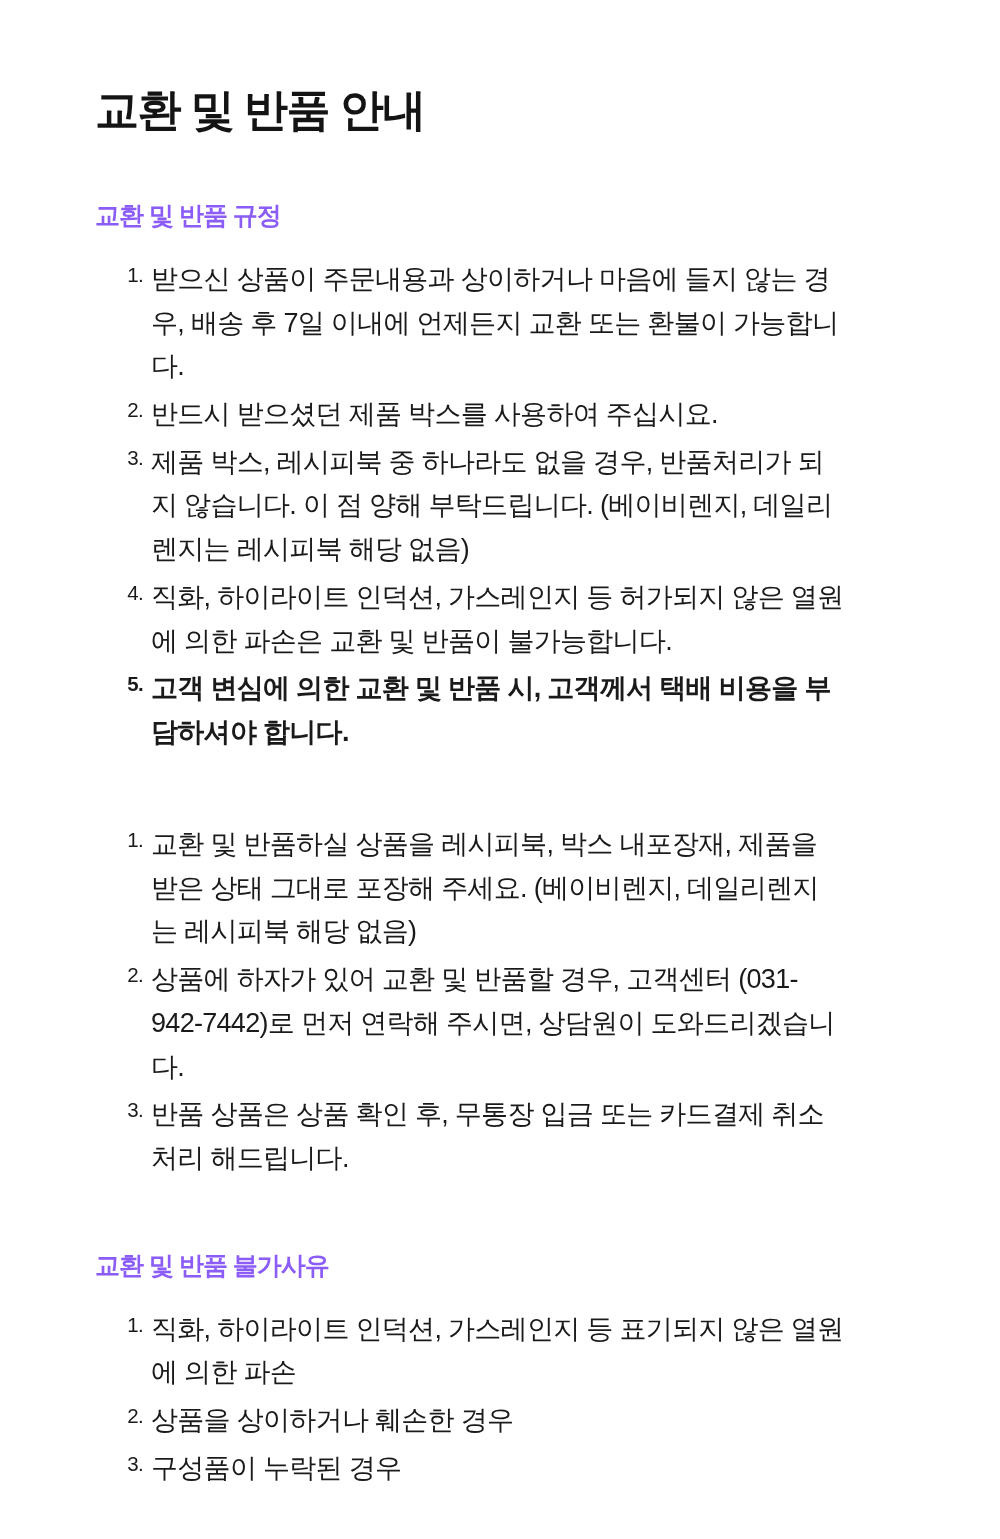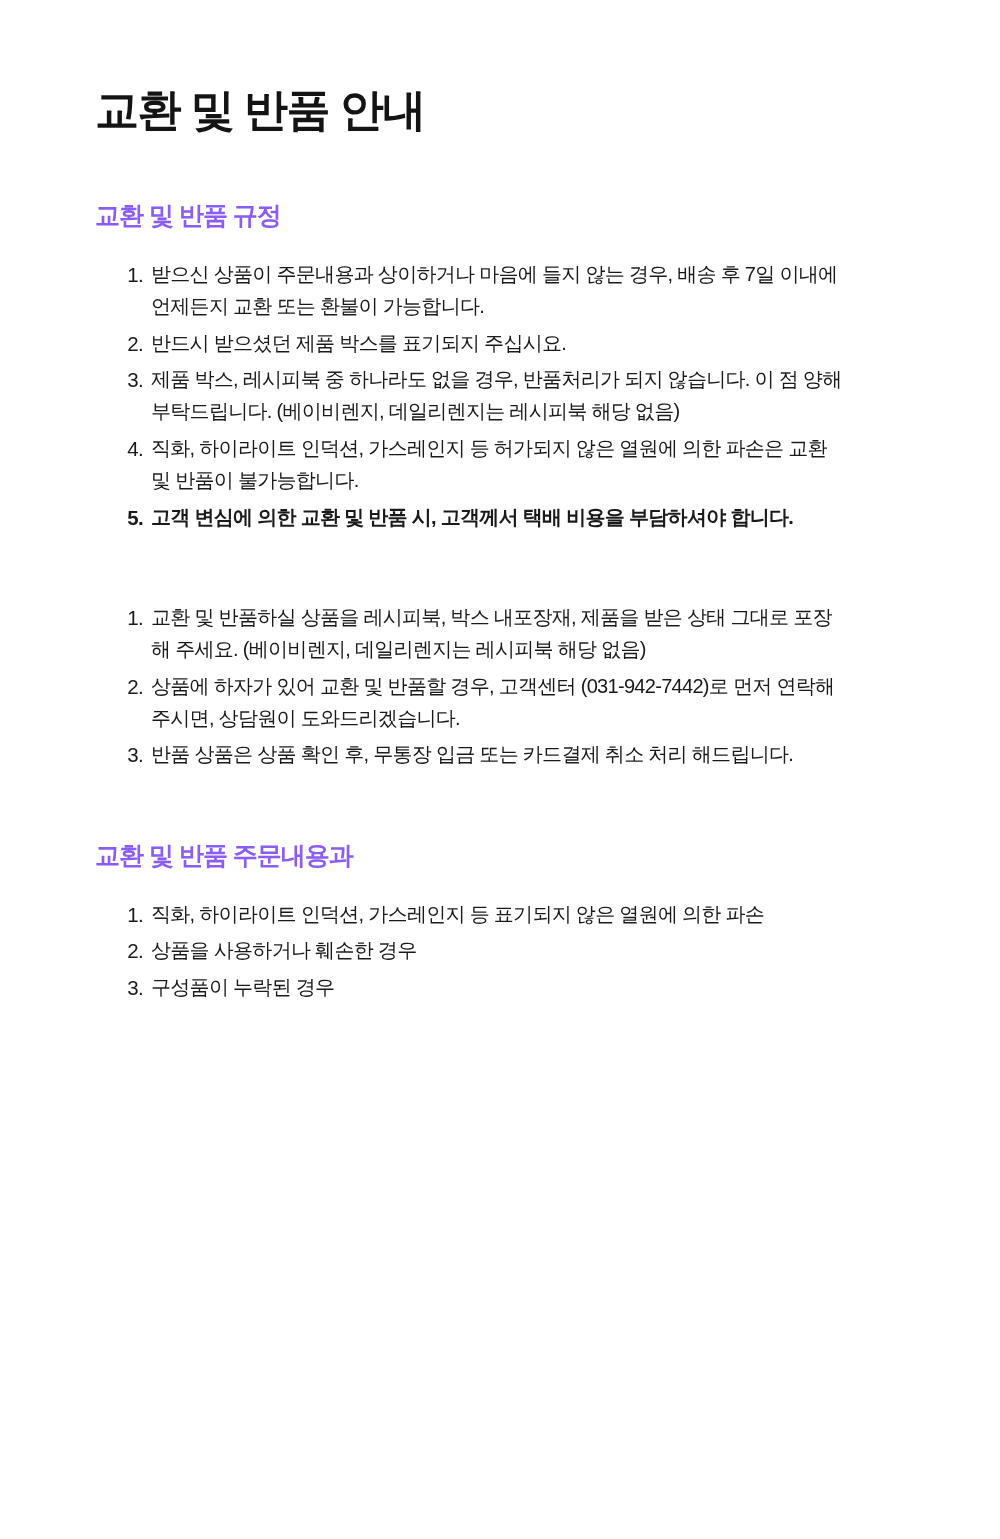--- a/index.html
+++ b/index.html
@@ -44,21 +44,21 @@
   }
   ol.rules {
     margin: 0;
     padding: 0 0 0 52px;
     list-style: none;
     counter-reset: ruleitem;
   }
   ol.rules > li {
     counter-increment: ruleitem;
     position: relative;
-    font-size: 20px;
+    font-size: 27px;
     line-height: 1.62;
     letter-spacing: -0.7px;
     margin-bottom: 4px;
     padding-left: 4px;
   }
   ol.rules > li::before {
     content: counter(ruleitem) ".";
     position: absolute;
     left: -30px;
     width: 26px;
@@ -86,40 +86,40 @@
 <body>
 
 <div class="page">
 
   <h1 class="doc-title">교환 및 반품 안내</h1>
 
   <div class="section">
     <h2 class="section-heading">교환 및 반품 규정</h2>
     <ol class="rules">
       <li><span>받으신 상품이 주문내용과 상이하거나 마음에 들지 않는 경우, 배송 후 7일 이내에 언제든지 교환 또는 환불이 가능합니다.</span></li>
-      <li><span>반드시 받으셨던 제품 박스를 표기되지 주십시요.</span></li>
+      <li><span>반드시 받으셨던 제품 박스를 사용하여 주십시요.</span></li>
       <li><span>제품 박스, 레시피북 중 하나라도 없을 경우, 반품처리가 되지 않습니다. 이 점 양해 부탁드립니다. </span><span class="b">(베이비렌지, 데일리렌지는 레시피북 해당 없음)</span></li>
       <li><span>직화, 하이라이트 인덕션, 가스레인지 등 허가되지 않은 열원에 의한 파손은 교환 및 반품이 불가능합니다.</span></li>
       <li class="bold"><span>고객 변심에 의한 교환 및 반품 시, 고객께서 택배 비용을 부담하셔야 합니다.</span></li>
     </ol>
   </div>
 
   <div class="section">
     <ol class="rules">
       <li><span>교환 및 반품하실 상품을 레시피북, 박스 내포장재, 제품을 받은 상태 그대로 포장해 주세요. </span><span class="b">(베이비렌지, 데일리렌지는 레시피북 해당 없음)</span></li>
       <li><span>상품에 하자가 있어 교환 및 반품할 경우, 고객센터 (031-942-7442)로 먼저 연락해 주시면, 상담원이 도와드리겠습니다.</span></li>
       <li><span>반품 상품은 상품 확인 후, 무통장 입금 또는 카드결제 취소 처리 해드립니다.</span></li>
     </ol>
   </div>
 
   <div class="section">
-    <h2 class="section-heading">교환 및 반품 주문내용과</h2>
+    <h2 class="section-heading">교환 및 반품 불가사유</h2>
     <ol class="rules">
       <li><span>직화, 하이라이트 인덕션, 가스레인지 등 표기되지 않은 열원에 의한 파손</span></li>
-      <li><span>상품을 사용하거나 훼손한 경우</span></li>
+      <li><span>상품을 상이하거나 훼손한 경우</span></li>
       <li><span>구성품이 누락된 경우</span></li>
     </ol>
   </div>
 
   <div class="section">
   </div>
 
 </div>
 
 </body></html>

